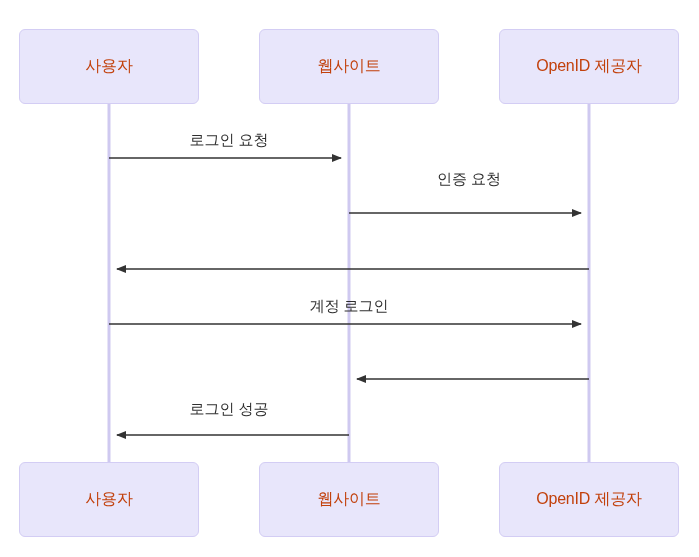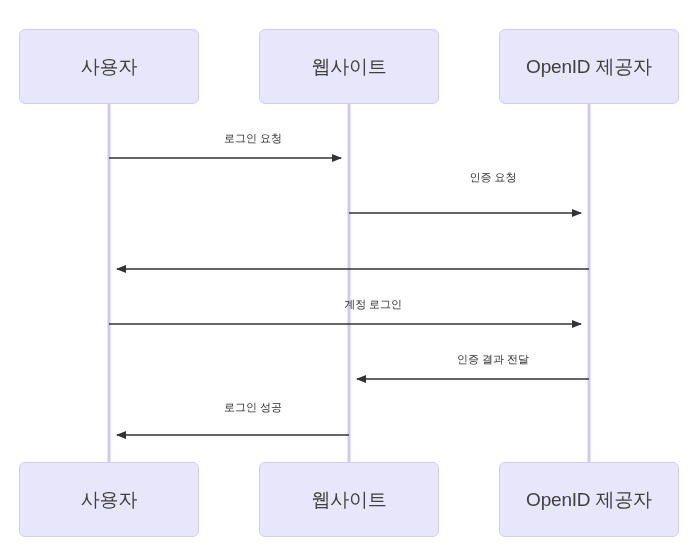--- a/index.html
+++ b/index.html
@@ -30,33 +30,32 @@
     position: absolute;
     box-sizing: border-box;
     background: #e8e6fb;
     border: 1px solid #d3cdf4;
     border-radius: 6px;
     display: flex;
     align-items: center;
     justify-content: center;
   }
   .actor-label {
-    font-size: 19px;
-    color: #404040;
+    font-size: 16px;
+    color: #c2410c;
     letter-spacing: -0.2px;
     white-space: nowrap;
   }
   .msg-label {
     position: absolute;
-    font-size: 11px;
+    font-size: 15px;
     color: #2f2f2f;
     white-space: nowrap;
     transform: translateX(-50%);
     text-align: left;
-    margin-left: 24px;
   }
 </style>
 </head>
 <body>
 
 <div id="diagram">
 
   <svg class="layer" viewBox="0 0 699 557" xmlns="http://www.w3.org/2000/svg">
     <defs>
       <marker id="arrow-right" markerWidth="10" markerHeight="8" refX="9" refY="4" orient="auto" markerUnits="userSpaceOnUse">
@@ -97,16 +96,15 @@
   <div class="actor-box" style="left:259px; top:462px; width:180px; height:75px;">
     <span class="actor-label">웹사이트</span>
   </div>
   <div class="actor-box" style="left:499px; top:462px; width:180px; height:75px;">
     <span class="actor-label">OpenID 제공자</span>
   </div>
 
   <div class="msg-label" style="left:229px; top:131px;">로그인 요청</div>
   <div class="msg-label" style="left:469px; top:170px;">인증 요청</div>
   <div class="msg-label" style="left:349px; top:297px;font-family:Liberation Serif, serif;">계정 로그인</div>
-  <div class="msg-label" style="left:469px; top:352px;">인증 결과 전달</div>
   <div class="msg-label" style="left:229px; top:400px;">로그인 성공</div>
 
 </div>
 
 </body></html>

